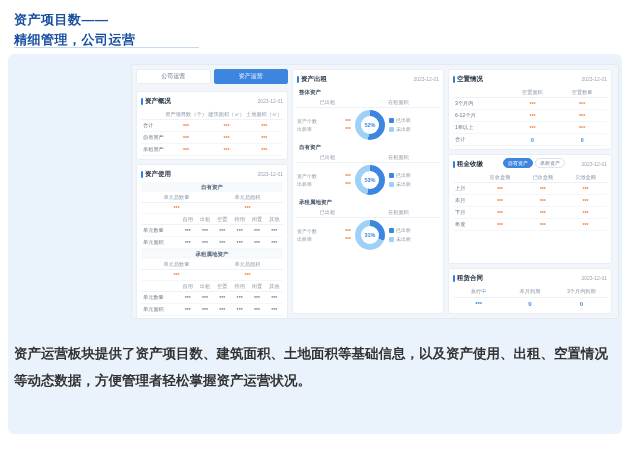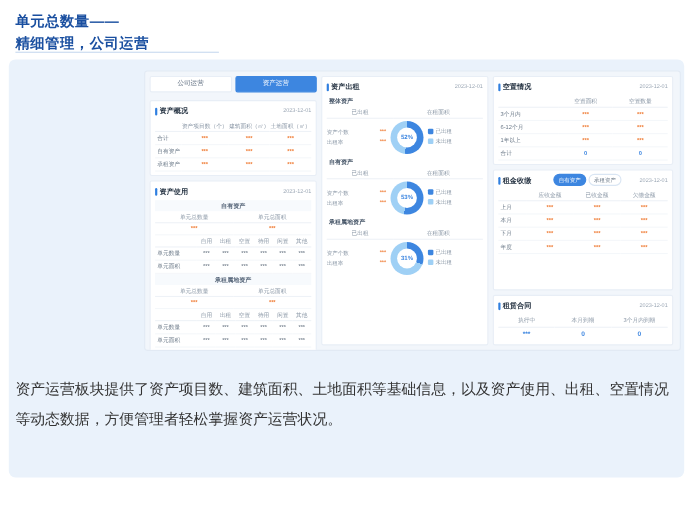--- a/index.html
+++ b/index.html
@@ -65,20 +65,21 @@
     overflow: hidden;
   }
   .desc {
     position: absolute;
     left: 14px;
     top: 340px;
     width: 600px;
     font-size: 13.5px;
     line-height: 27px;
     color: #333333;
+    font-weight: bold;
   }
   
   .dash {
     position: relative;
     width: 100%;
     height: 100%;
     padding: 4px;
     box-sizing: border-box;
     display: flex;
     gap: 4px;
@@ -286,21 +287,21 @@
     font-weight: bold;
     padding: 3px 0;
   }
 </style>
 </head>
 <body>
 
 <div class="page">
 
   <div class="header">
-    <div class="header-line">单元总数量——</div>
+    <div class="header-line">资产项目数——</div>
     <div class="header-line">精细管理，公司运营</div>
   </div>
   <div class="header-underline"></div>
 
   <div class="blue-panel"></div>
 
   <div class="dash-wrap">
     <div class="dash">
 
       <div class="col col-a">

